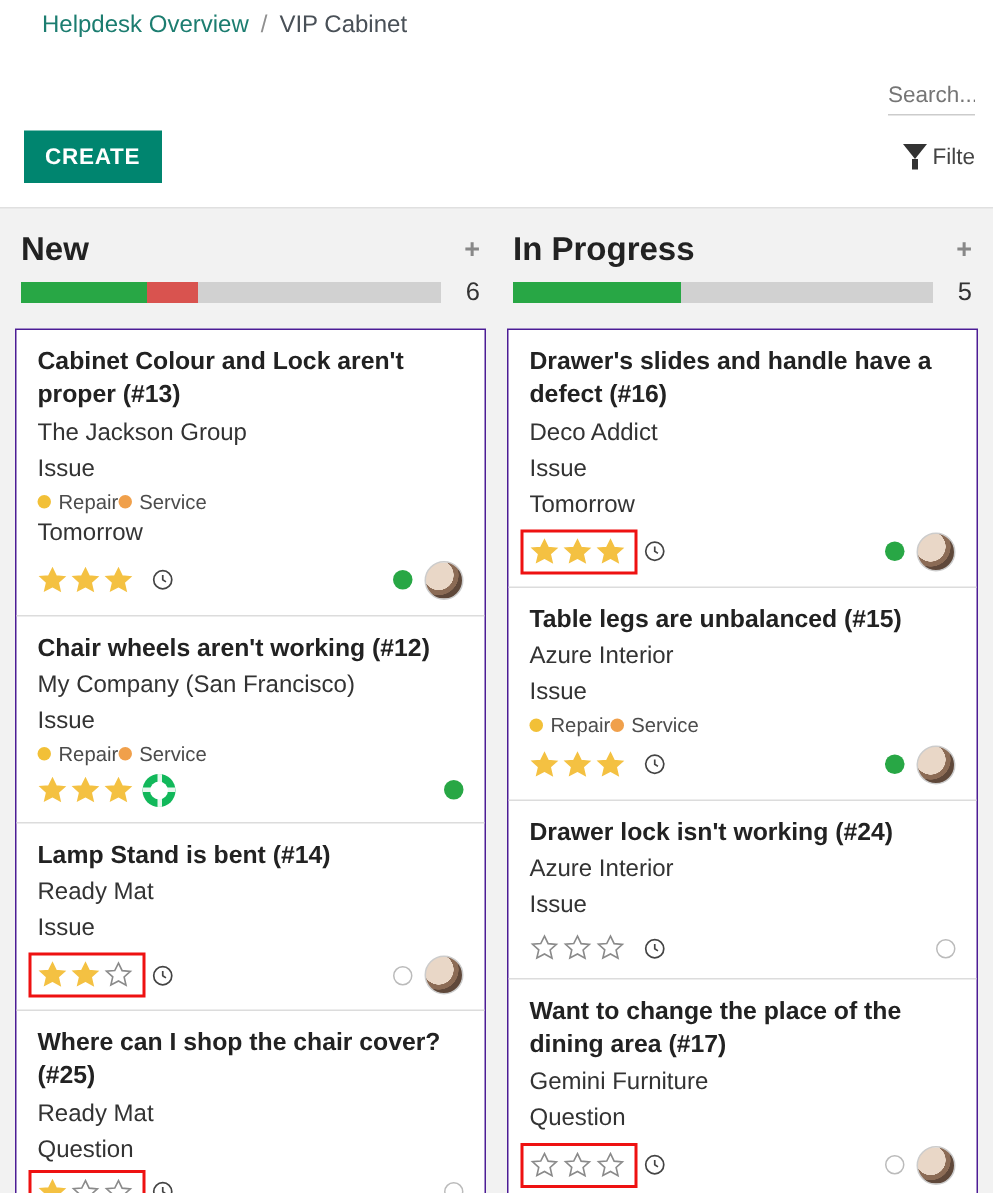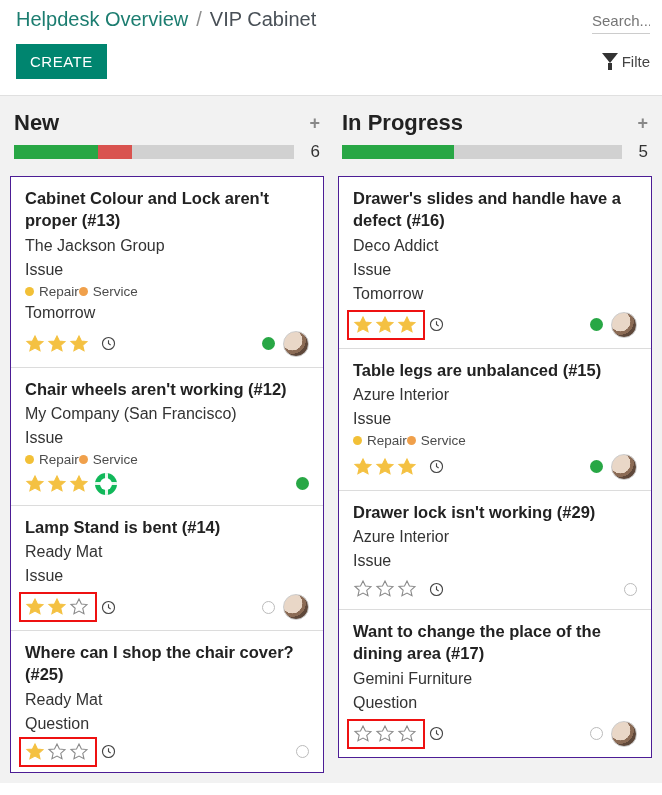--- a/index.html
+++ b/index.html
@@ -11,47 +11,49 @@
     background: #fff;
     width: 662px;
   }
   .topbar {
     display: flex;
     justify-content: space-between;
     align-items: flex-start;
     padding: 8px 12px 0 16px;
   }
   .breadcrumb {
-    font-size: 20px;
+    font-size: 16px;
     color: #495057;
     display: flex;
     align-items: baseline;
     gap: 8px;
+    margin-left: 12px;
   }
   .breadcrumb .root { color: #1c7d70; }
   .breadcrumb .sep { color: #8f8f8f; }
   .search {
     border: none;
     border-bottom: 1px solid #ccc;
     font-size: 15px;
     color: #888;
     padding: 4px 0;
     width: 58px;
     outline: none;
+    margin-top: 43px;
   }
   .toolbar {
     display: flex;
     justify-content: space-between;
     align-items: center;
     padding: 10px 12px 16px 16px;
   }
   .btn-create {
     background: #00856f;
     color: #fff;
-    font-weight: 400;
+    font-weight: 700;
     font-size: 15px;
     letter-spacing: .5px;
     border: none;
     padding: 9px 14px;
     cursor: pointer;
   }
   .filters {
     color: #444;
     font-size: 15px;
     display: flex;
@@ -443,21 +445,21 @@
                 </svg>
               </span>
             </div>
             <div class="right">
               <span class="status-dot g"></span>
               <span class="avatar"></span>
             </div>
           </div>
         </div>
         <div class="card">
-          <div class="title">Drawer lock isn't working (#29)</div>
+          <div class="title">Drawer lock isn't working (#24)</div>
           <div class="line">Azure Interior</div>
           <div class="line">Issue</div>
           <div class="footer-row">
             <div class="stars">
               <span class="star">
                 <svg viewBox="0 0 24 24">
                   <path d="M12 2.5l2.9 6 6.6.6-5 4.5 1.5 6.5L12 16.8 5.9 20l1.5-6.5-5-4.5 6.6-.6z" fill="none" stroke="#8a8a8a" stroke-width="1.3"></path>
                 </svg>
               </span>
               <span class="star">

